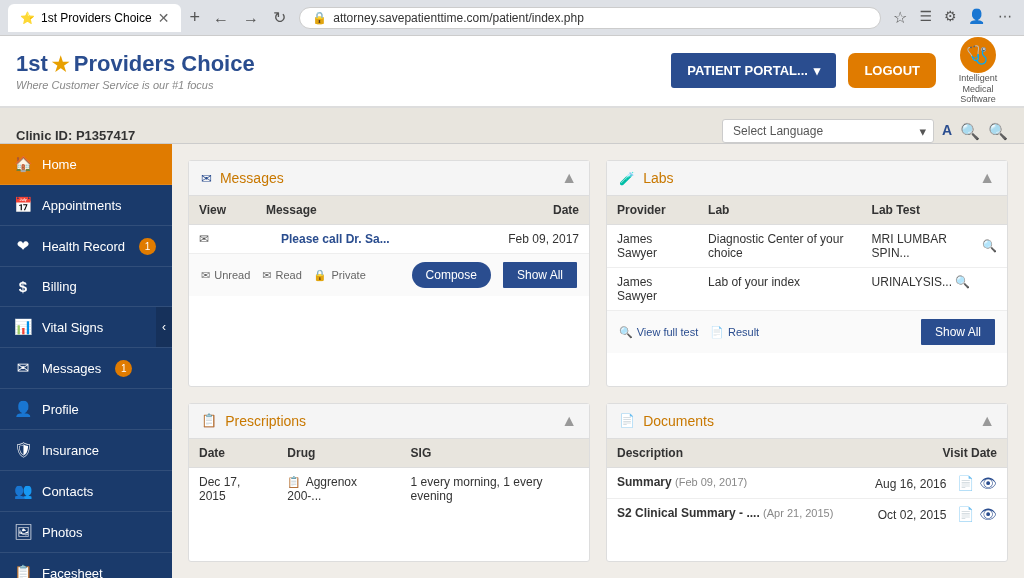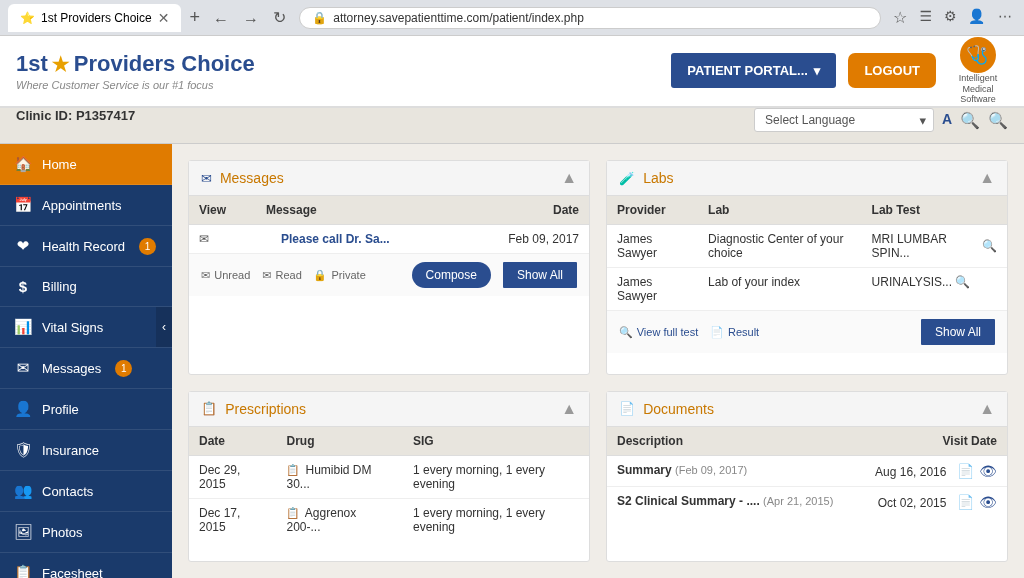--- a/index.html
+++ b/index.html
@@ -21,24 +21,24 @@
     .logo-text { font-size: 22px; font-weight: bold; color: #2a4d8f; display: flex; align-items: center; gap: 4px; }
     .logo-star { color: #e8a000; font-size: 20px; }
     .logo-sub { font-size: 11px; color: #888; margin-top: 2px; font-style: italic; }
     .header-right { display: flex; align-items: center; gap: 12px; }
     .btn-portal { background: #2a4d8f; color: white; border: none; padding: 10px 16px; font-size: 13px; font-weight: bold; cursor: pointer; border-radius: 3px; display: flex; align-items: center; gap: 6px; text-align: right; }
     .btn-logout { background: #e07b00; color: white; border: none; padding: 10px 16px; font-size: 13px; font-weight: bold; cursor: pointer; border-radius: 7px; }
     .ims-logo { display: flex; flex-direction: column; align-items: center; font-size: 10px; color: #555; }
     .ims-icon { width: 36px; height: 36px; border-radius: 50%; background: #e07b00; display: flex; align-items: center; justify-content: center; color: white; font-size: 18px; }
 
     
-    .clinic-bar { background: #e8e5de; height: 36px; display: flex; align-items: flex-start; padding: 0 16px; border-bottom: 1px solid #ccc; justify-content: space-between; }
+    .clinic-bar { background: #e8e5de; height: 36px; display: flex; align-items: flex-end; padding: 0 16px; border-bottom: 1px solid #ccc; justify-content: space-between; }
     .clinic-id { font-size: 13px; font-weight: bold; color: #333; }
     .clinic-bar-right { display: flex; align-items: center; gap: 8px; }
-    .lang-select { border: 1px solid #ccc; background: white; padding: 4px 28px 4px 10px; font-size: 12px; border-radius: 3px; appearance: none; color: #555; width: 180px; }
+    .lang-select { border: 1px solid #ccc; background: white; padding: 4px 28px 4px 10px; font-size: 12px; border-radius: 3px; appearance: none; color: #555; width: 212px; }
     .lang-wrapper { position: relative; }
     .lang-wrapper::after { content: '▾'; position: absolute; right: 8px; top: 50%; transform: translateY(-50%); pointer-events: none; color: #555; }
     .search-icons { display: flex; gap: 8px; font-size: 18px; color: #2a4d8f; font-weight: bold; }
 
     
     .main-layout { display: flex; height: calc(578px - 36px - 72px - 36px); }
 
     
     .sidebar { width: 172px; background: #1a3a6b; flex-shrink: 0; overflow-y: auto; }
     .sidebar-item { display: flex; align-items: center; gap: 10px; padding: 11px 14px; color: white; cursor: pointer; font-size: 13px; border-bottom: 1px solid rgba(255,255,255,0.1); }
@@ -294,25 +294,20 @@
         <table class="data-table">
           <thead>
             <tr>
               <th>Date</th>
               <th>Drug</th>
               <th>SIG</th>
             </tr>
           </thead>
           <tbody>
             <tr>
-              <td>Dec 29, 2015</td>
-              <td><span class="drug-icon">📋</span> Humibid DM 30...</td>
-              <td>1 every morning, 1 every evening</td>
-            </tr>
-            <tr>
               <td>Dec 17, 2015</td>
               <td><span class="drug-icon">📋</span> Aggrenox 200-...</td>
               <td>1 every morning, 1 every evening</td>
             </tr>
           </tbody>
         </table>
       </div>
     </div>
 
     <div class="card">

